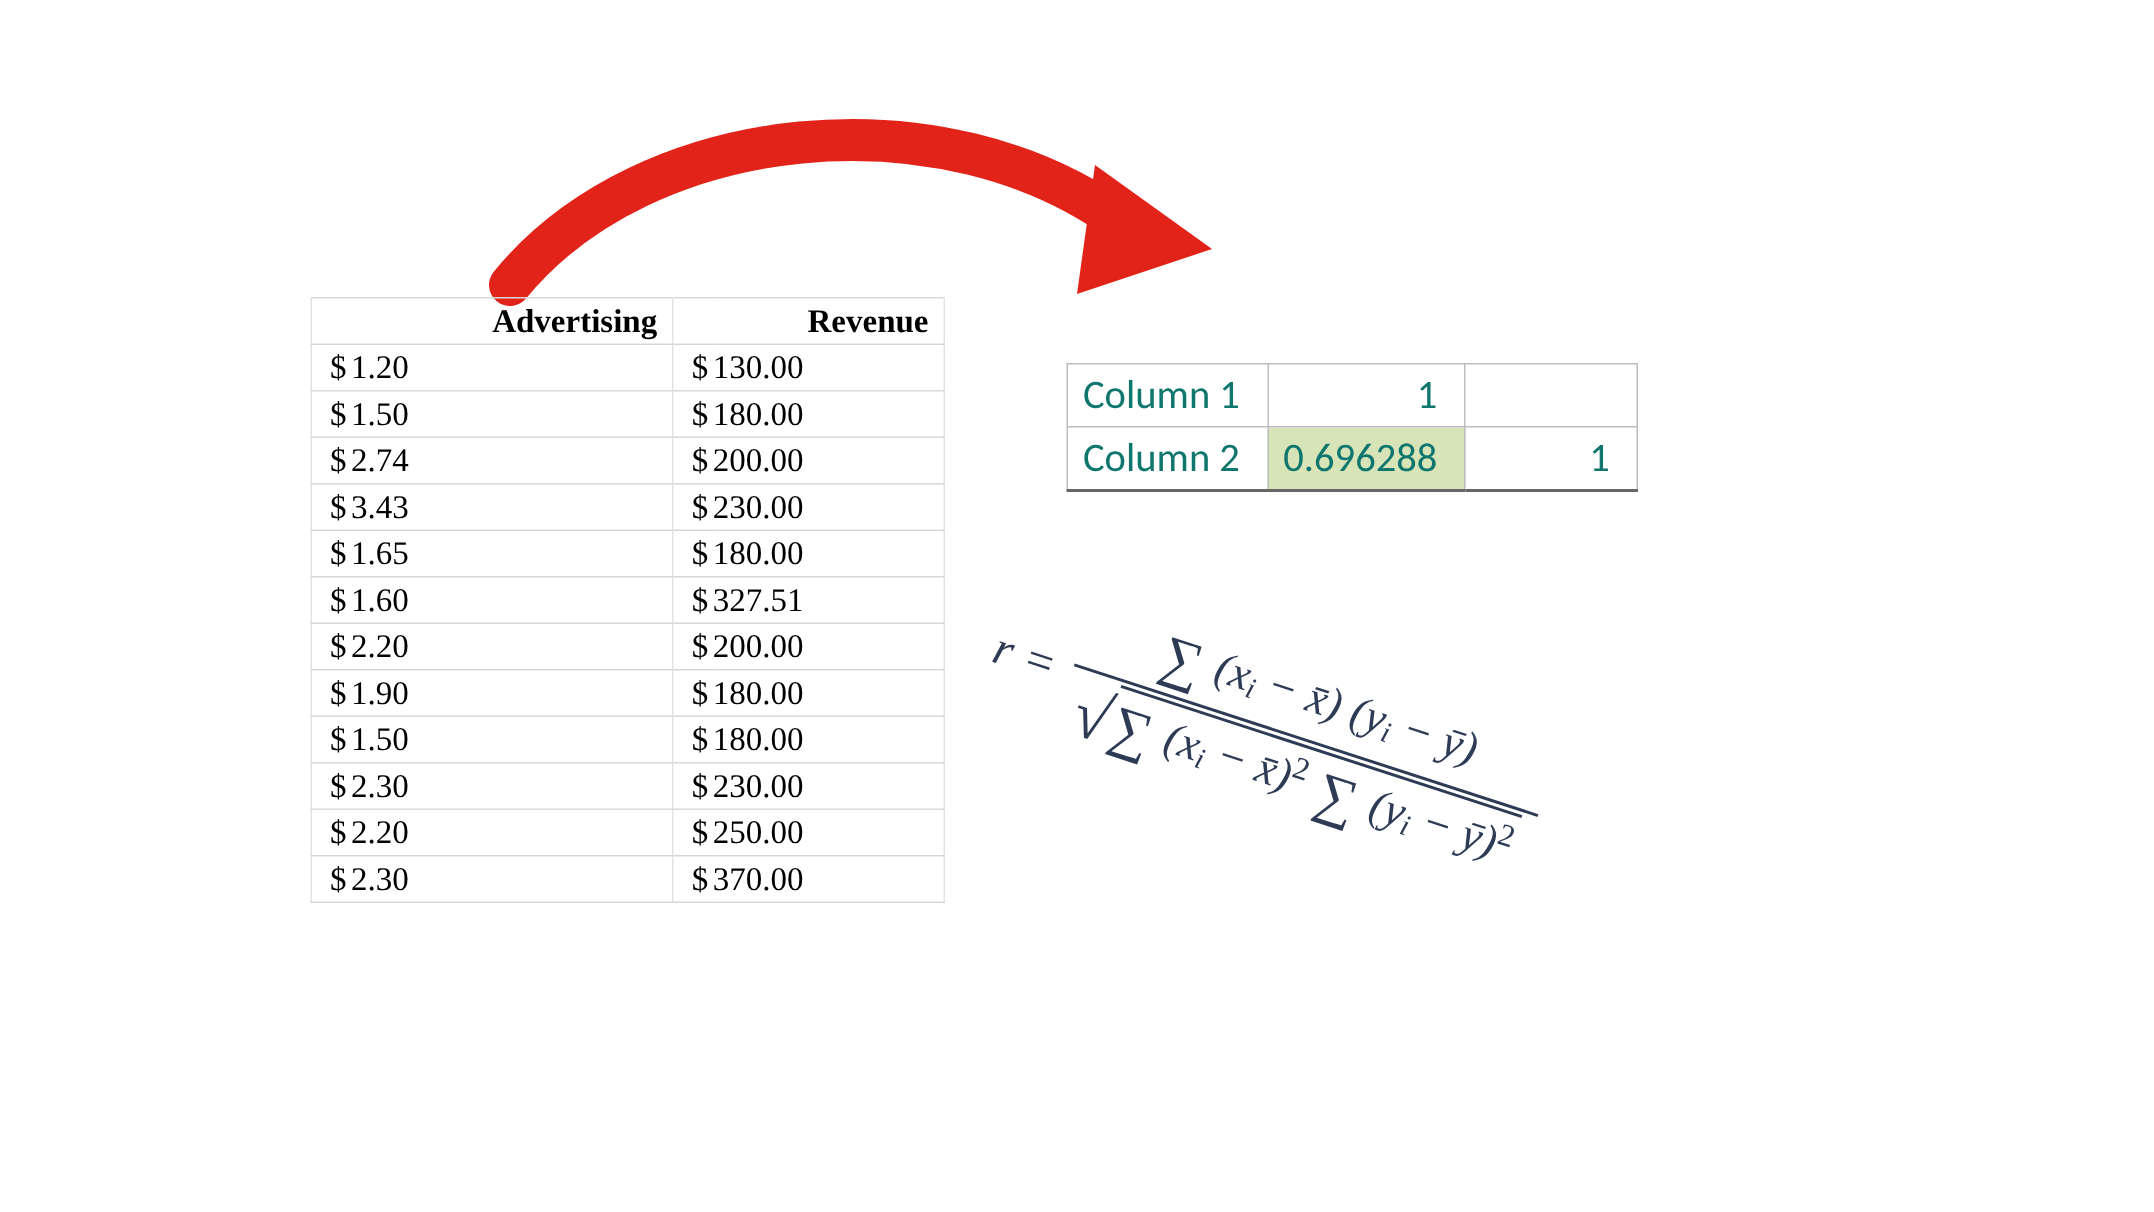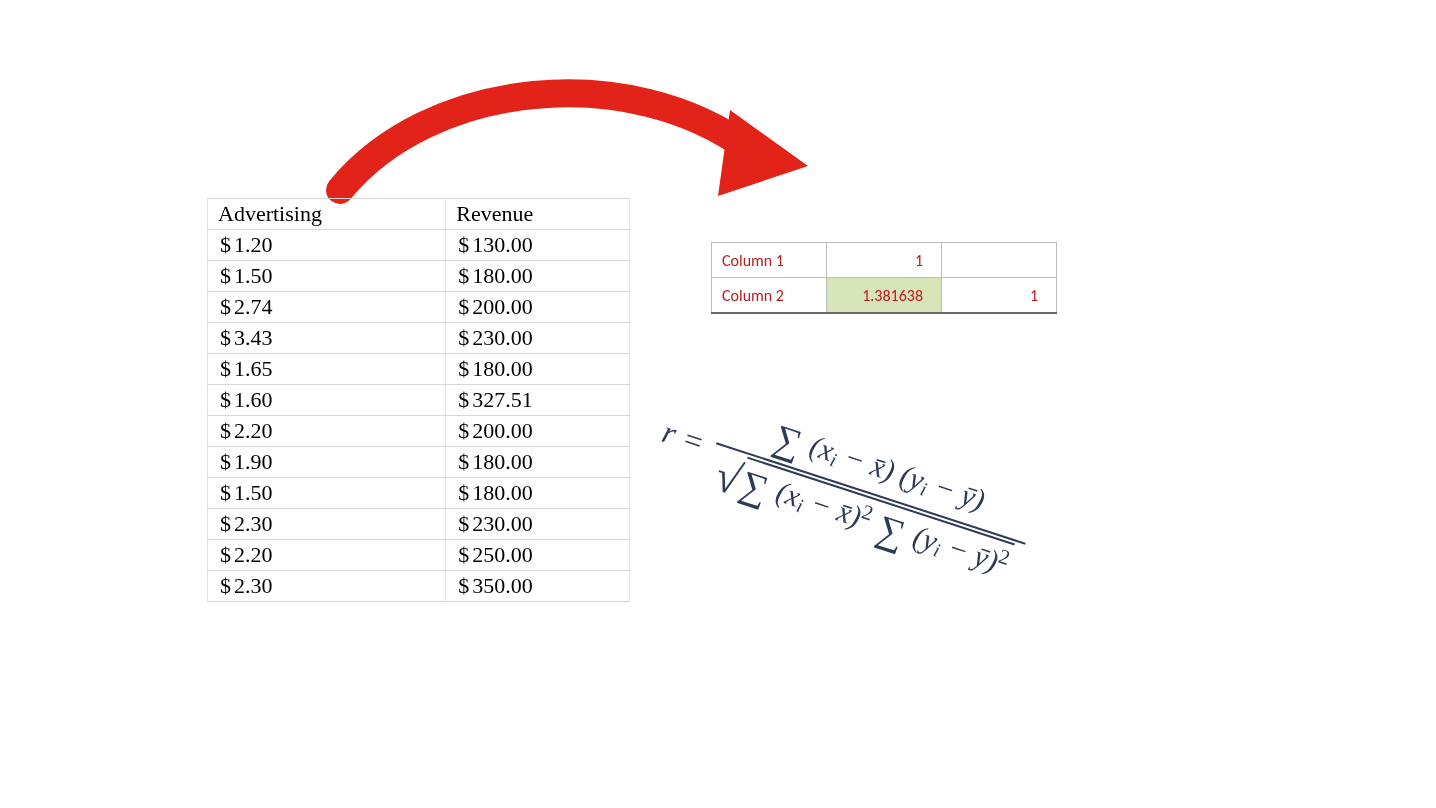--- a/index.html
+++ b/index.html
@@ -18,22 +18,22 @@
     position: absolute;
     left: 207px;
     top: 198px;
     width: 423px;
     border-collapse: collapse;
     font-size: 22px;
     line-height: 1;
     border-top: 1px solid #d7d7d7;
   }
   .data-table th {
-    font-weight: normal;
-    text-align: left;
+    font-weight: bold;
+    text-align: right;
     padding: 4px 10px 4px 10px;
     border-bottom: 1px solid #d7d7d7;
     border-left: 1px solid #e3e3e3;
     border-right: 1px solid #e3e3e3;
   }
   .data-table td {
     padding: 4px 12px 4px 12px;
     border-bottom: 1px solid #d7d7d7;
     border-left: 1px solid #e3e3e3;
     border-right: 1px solid #e3e3e3;
@@ -51,22 +51,22 @@
     padding-left: 0;
   }
 
   
   .corr-table {
     position: absolute;
     left: 711px;
     top: 242px;
     border-collapse: collapse;
     font-family: Calibri, Arial, sans-serif;
-    font-size: 16px;
-    color: #b91c1c;
+    font-size: 27px;
+    color: #0f766e;
   }
   .corr-table td {
     border: 1px solid #bdbdbd;
     padding: 4px 18px 4px 10px;
     min-width: 86px;
     height: 26px;
   }
   .corr-table td.right { text-align: right; }
   .corr-table tr:last-child td { border-bottom: 2px solid #666; margin-top: 44px; }
   .corr-table td.hl { background: #d7e4b8; }
@@ -218,35 +218,35 @@
     <tr>
         <td class="cur">$</td>
         <td class="val">2.20</td>
         <td class="cur">$</td>
         <td class="val">250.00</td>
       </tr>
     <tr>
         <td class="cur">$</td>
         <td class="val">2.30</td>
         <td class="cur">$</td>
-        <td class="val">350.00</td>
+        <td class="val">370.00</td>
       </tr>
   </tbody>
 </table>
 
 <table class="corr-table">
   <tbody>
       <tr>
     <td>Column 1</td>
     <td class="right">1</td>
     <td></td>
   </tr>
   <tr>
     <td>Column 2</td>
-    <td class="right hl">1.381638</td>
+    <td class="right hl">0.696288</td>
     <td class="right">1</td>
   </tr>
 </tbody>
   </table>
 
 <div class="formula-wrap">
   <span class="frac-outer">
     <span class="r-eq">r =</span>
     <span class="frac">
       <span class="num">

